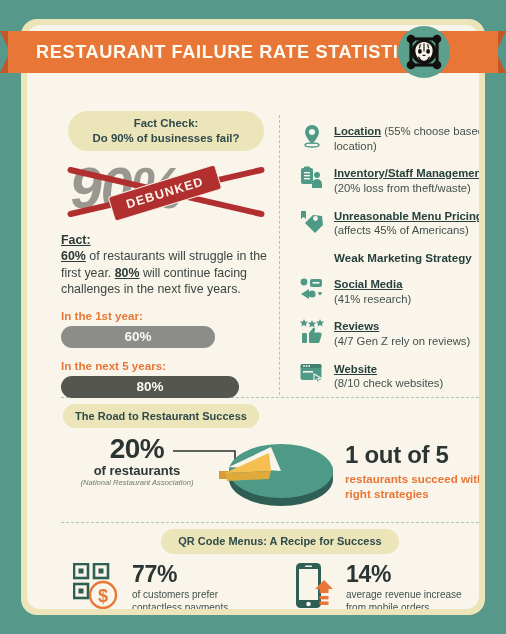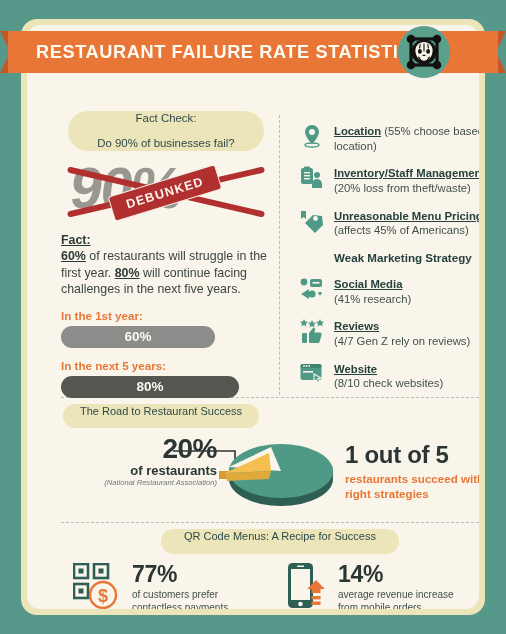--- a/index.html
+++ b/index.html
@@ -46,23 +46,23 @@
     width: 52px; height: 52px; border-radius: 50%;
     background: #5ba08d;
     display: flex; align-items: center; justify-content: center;
   }
 
   
   .pill {
     background: #ece5ba;
     border-radius: 999px;
     color: #2f4a4a;
-    font-weight: normal;
+    font-weight: bold;
     text-align: center;
-    display: flex; align-items: center; justify-content: space-between;
+    display: flex; align-items: center; justify-content: center;
     flex-direction: column;
     line-height: 1.35;
   }
 
   
   .col-left { position: absolute; left: 34px; top: 86px; width: 210px; }
   .fact-pill { width: 196px; margin: 0 auto; height: 40px; font-size: 11.4px; padding: 0 6px; }
 
   .debunked-box { position: relative; width: 210px; height: 66px; margin-top: 7px; }
   .big90 {
@@ -118,37 +118,37 @@
   }
   .divider-h {
     position: absolute; left: 34px; width: 418px; height: 0;
     border-top: 1.6px dashed #a7c7bd;
   }
   .divider-h.one { top: 372px; }
   .divider-h.two { top: 497px; }
 
   
   .road-pill { position: absolute; left: 36px; top: 379px; width: 196px; height: 24px; font-size: 11px; }
-  .thrive { position: absolute; left: 30px; top: 408px; width: 160px; text-align: right; }
+  .thrive { position: absolute; left: 30px; top: 408px; width: 160px; text-align: center; }
   .thrive .n { font-size: 28px; font-weight: bold; color: #2b3634; letter-spacing: -0.5px; }
   .thrive .sub { font-size: 13px; font-weight: bold; color: #2b3634; margin-top: -2px; }
   .thrive .big { font-size: 25px; font-weight: bold; color: #e87737; letter-spacing: 0.4px; margin-top: -2px; }
   .thrive .src { font-size: 7.6px; font-style: italic; color: #6e7a75; margin-top: 0px; }
   .pie-wrap { position: absolute; left: 186px; top: 402px; width: 124px; height: 90px; }
   .leader { position: absolute; left: 146px; top: 418px; width: 84px; height: 22px; }
   .oneof5 { position: absolute; left: 318px; top: 416px; width: 170px; }
   .oneof5 .n { font-size: 24px; font-weight: bold; color: #2b3634; letter-spacing: -0.3px; }
   .oneof5 .sub { font-size: 11.6px; color: #42504d; line-height: 1.3; margin-top: 2px; }
   .oneof5 .sub span { color: #e87737; font-weight: bold; }
 
   
   .qr-pill { position: absolute; left: 134px; top: 504px; width: 238px; height: 25px; font-size: 11px; }
   .stat { position: absolute; display: flex; gap: 11px; align-items: center; }
   .stat.left { left: 46px; top: 536px; }
-  .stat.right { left: 260px; top: 536px; }
+  .stat.right { left: 268px; top: 536px; }
   .stat .n { font-size: 23px; font-weight: bold; color: #2b3634; letter-spacing: -0.3px; }
   .stat .sub { font-size: 10px; color: #42504d; line-height: 1.32; }
 </style>
 </head>
 <body>
 
 <div id="root">
 
   <div class="card-outer"></div>
   <div class="card-inner">

